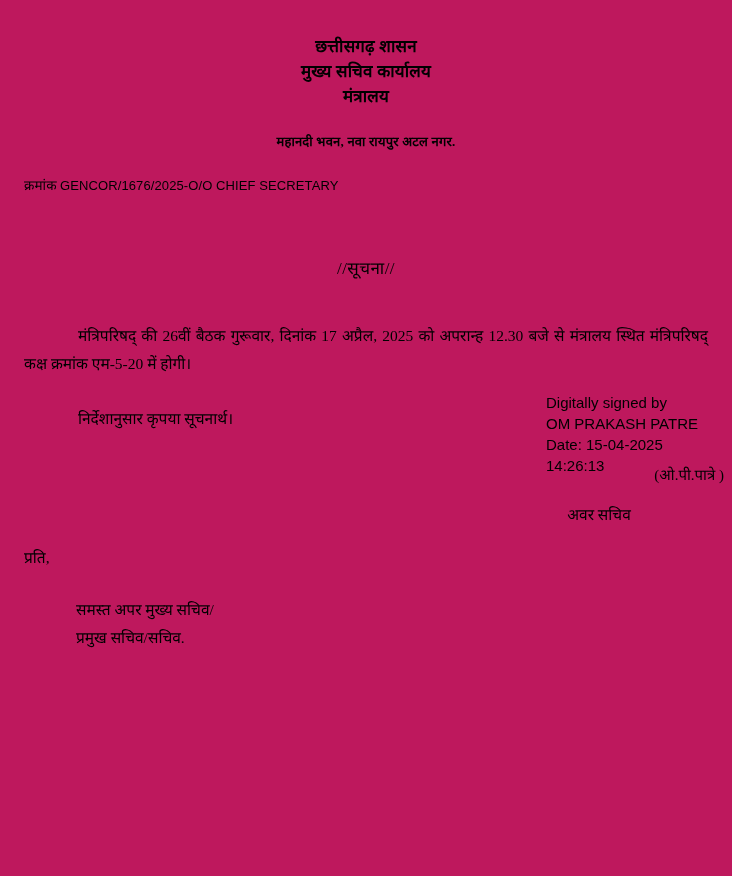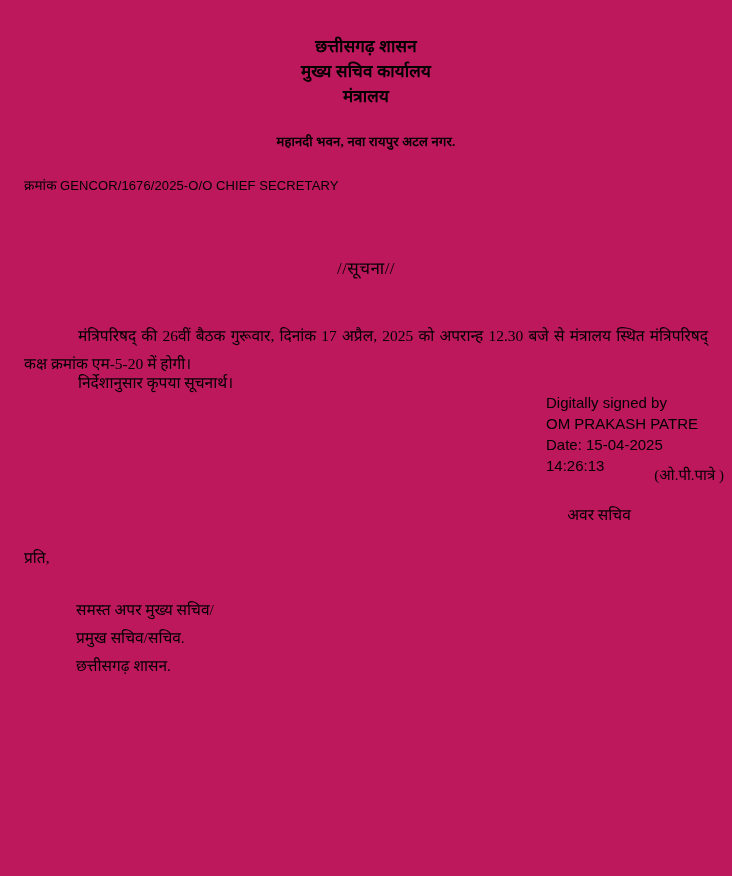--- a/index.html
+++ b/index.html
@@ -74,21 +74,21 @@
     width: 684px;
     font-size: 15.5px;
     line-height: 28px;
     text-align: justify;
   }
   .para1 {
     top: 322px;
     text-indent: 54px;
   }
   .para2 {
-    top: 369px;
+    top: 405px;
     text-indent: 54px;
   }
   .sign-block {
     position: absolute;
     left: 474px;
     top: 462px;
     width: 250px;
     text-align: center;
     font-size: 15px;
     line-height: 26px;
@@ -156,16 +156,15 @@
     <div>Digitally signed by</div>
     <div>OM PRAKASH PATRE</div>
     <div>Date: 15-04-2025</div>
     <div>14:26:13</div>
   </div>
 
   <div class="to-label">प्रति,</div>
   <div class="to-list">
     <div>समस्त अपर मुख्य सचिव/</div>
     <div>प्रमुख सचिव/सचिव.</div>
-    <div>छत्तीसगढ़ शासन.</div>
   </div>
 
 </div>
 
 </body></html>

